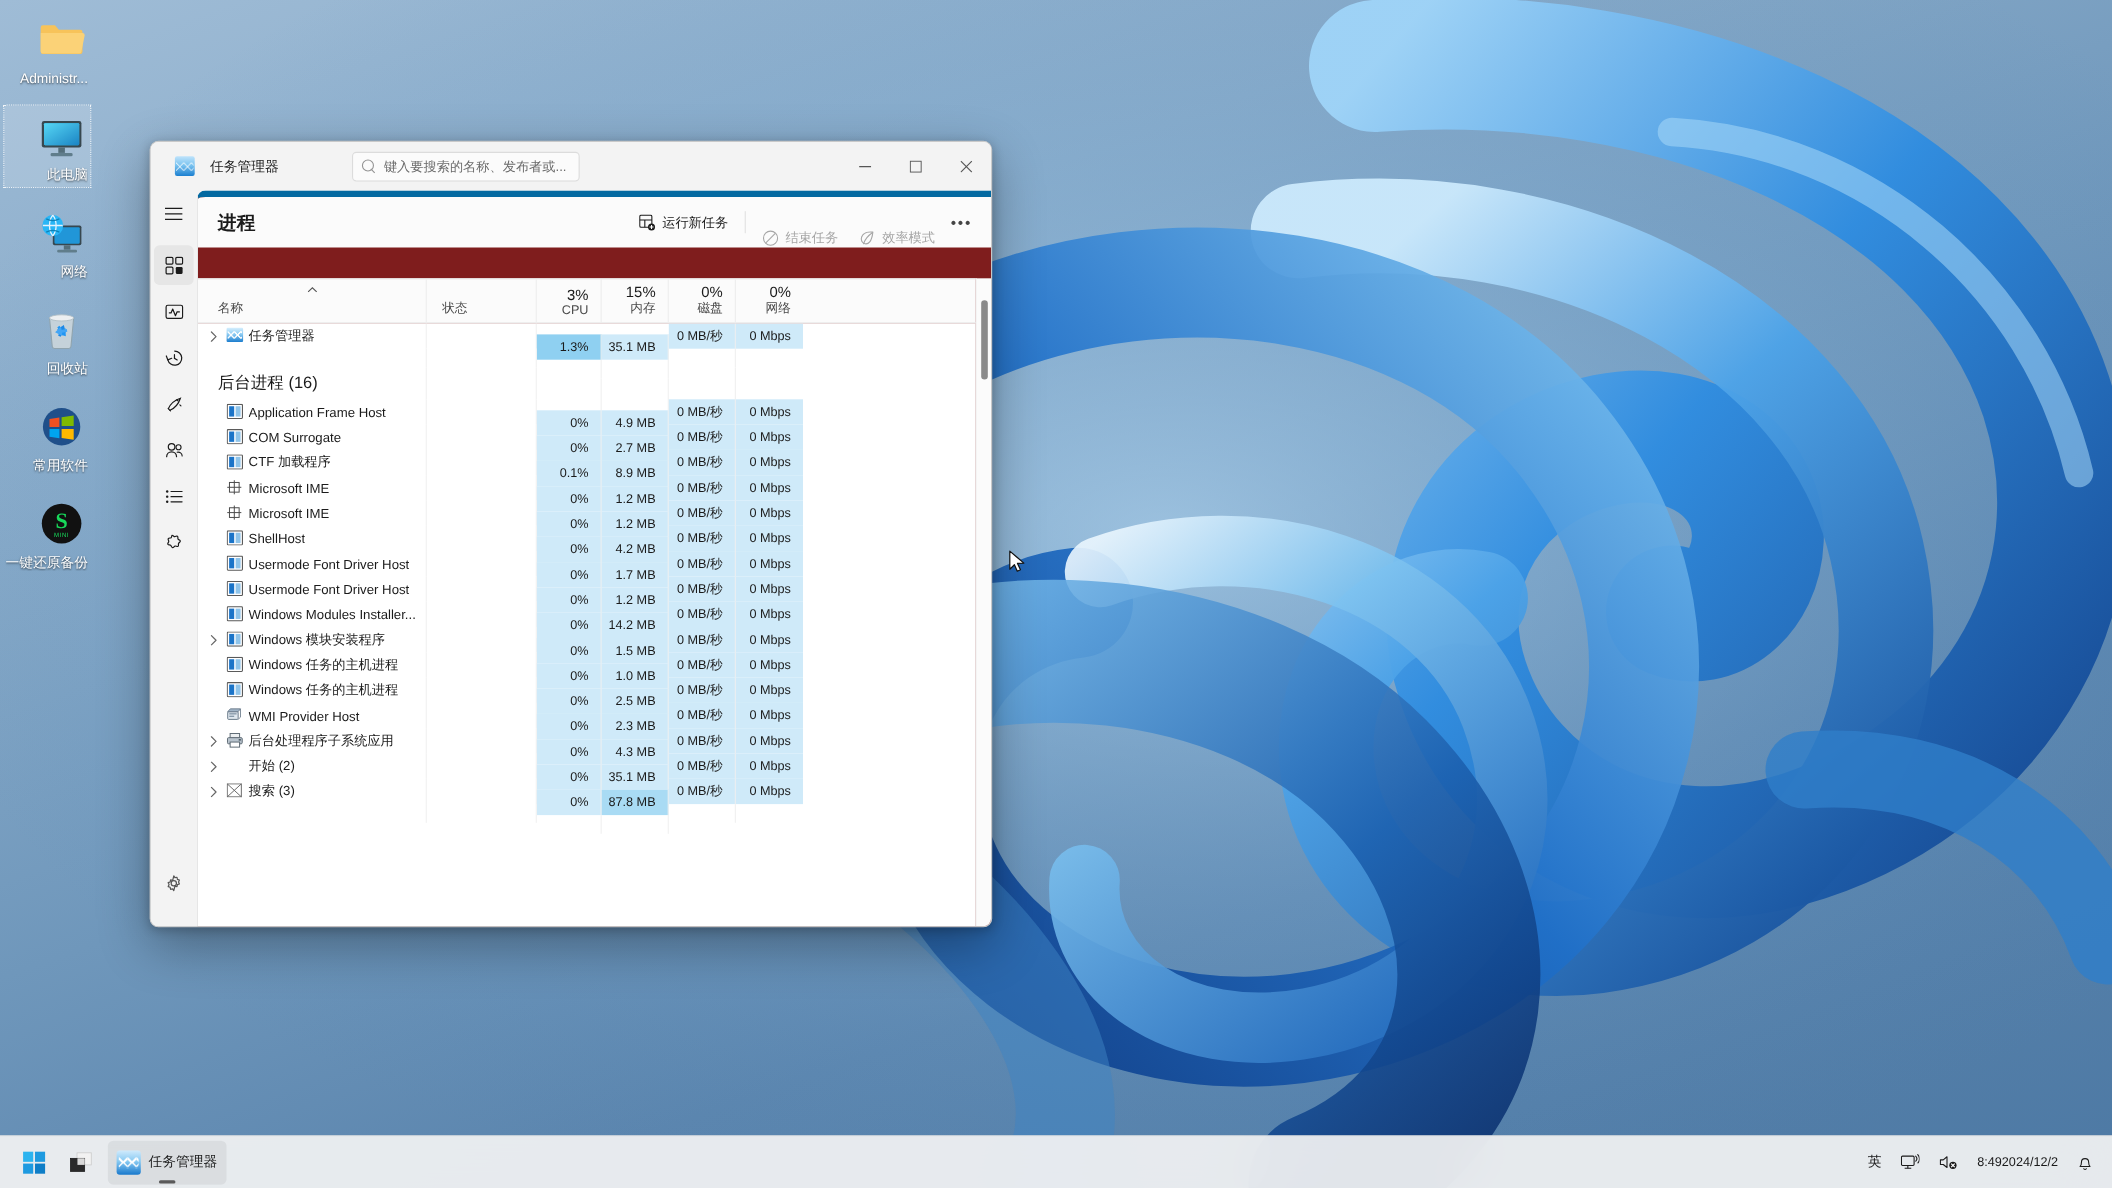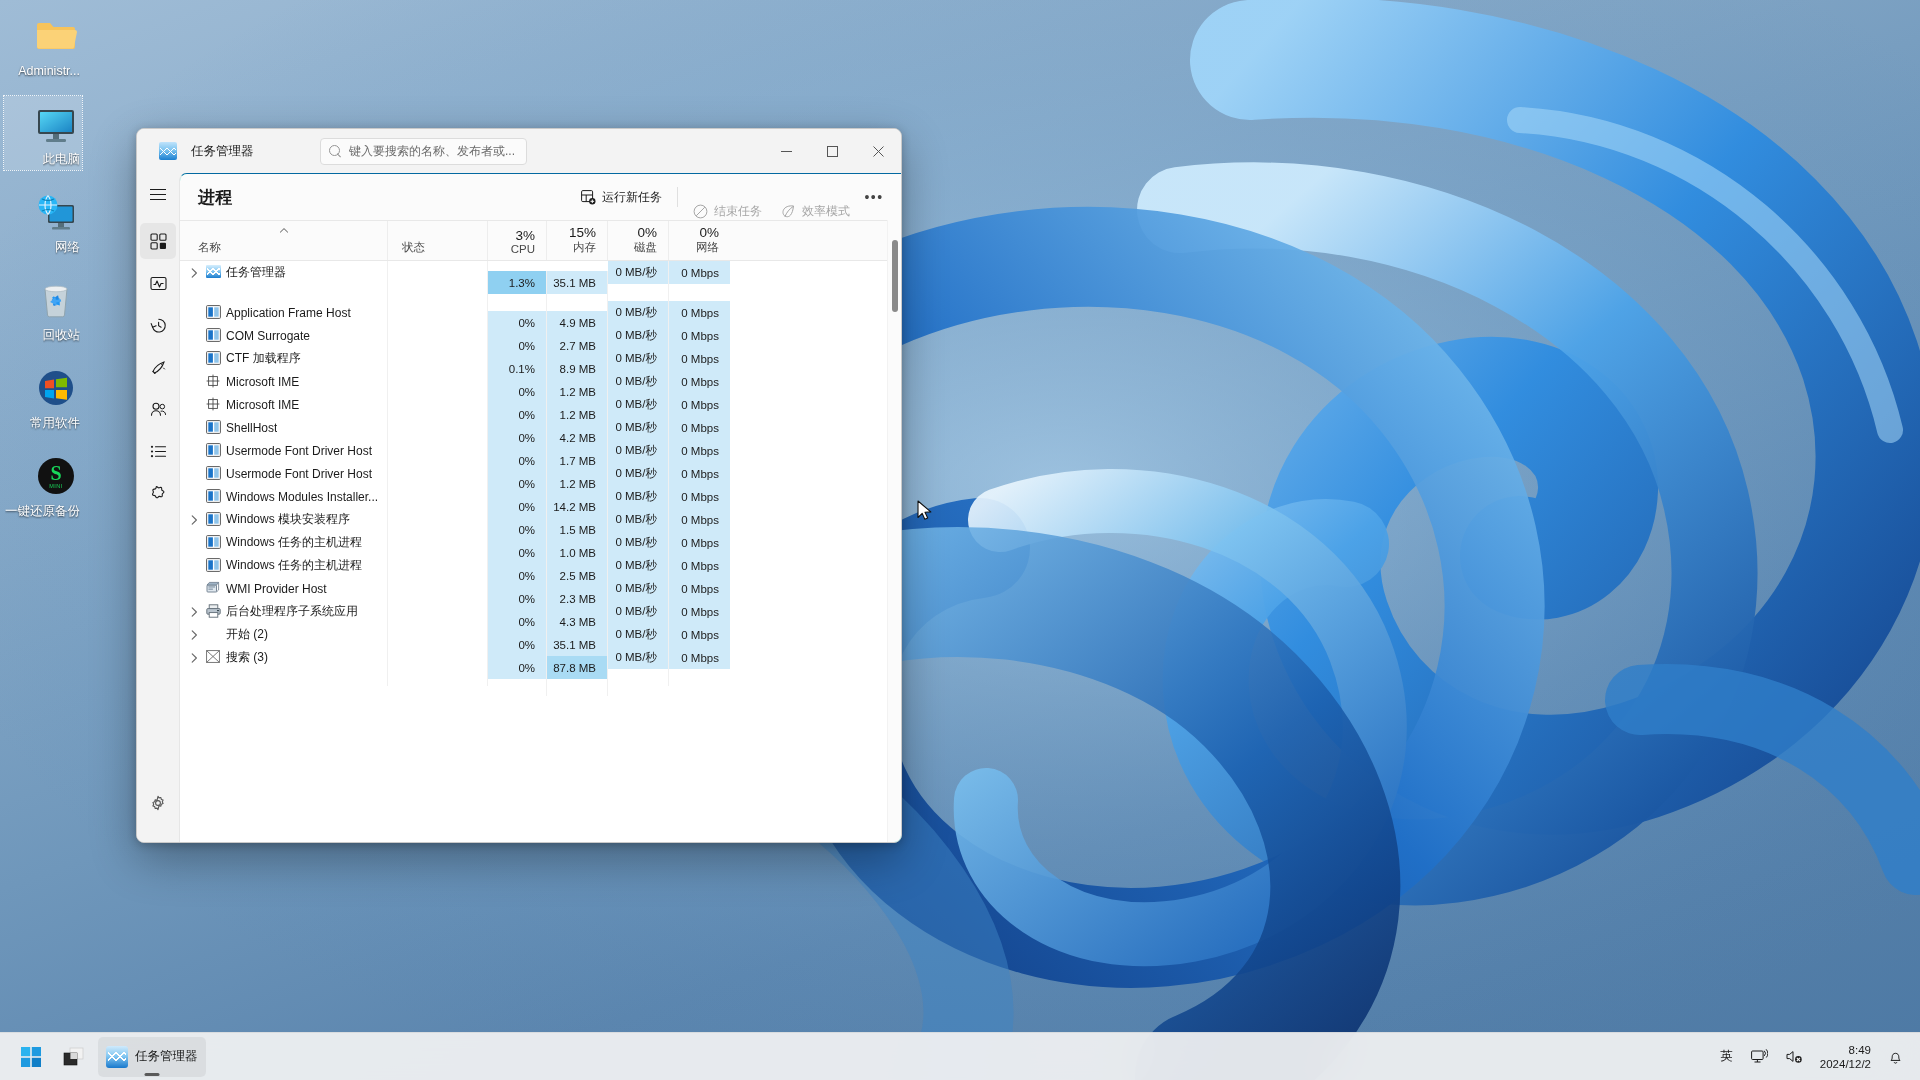--- a/index.html
+++ b/index.html
@@ -93,23 +93,23 @@
   .navbtn.hamburger { margin-bottom:11px; }
   .navbtn.active { background:#e6e6e6; }
   .navbtn.active::before {
     content:""; position:absolute; left:-6px; top:8px; width:3px; height:19px;
     background:#0a64c8; border-radius:2px;
   }
   .navbtn.settings { position:absolute; bottom:15px; }
 
   
   .content {
-    flex:1; min-width:0; background:#5eead4;
-    border-top-left-radius:8px; border-left:1px solid #e6e6e6; border-top:1px solid #0369a1;
-    display:flex; flex-direction:column; overflow:hidden;
+    flex:1; min-width:0; background:#7f1d1d;
+    border-top-left-radius:8px; border-left:1px solid #e6e6e6; border-top:6px solid #0369a1;
+    display:flex; flex-direction:column; overflow:hidden;gap:28px;
   }
   .toolbar {
     height:46px; flex:0 0 46px; display:flex; align-items:center;
     padding:0 12px 0 18px; background:#fbfbfb;
   }
   .page-title { font-size:17px; font-weight:600; color:#1b1b1b; letter-spacing:.3px; }
   .tb-right { margin-left:auto; display:flex; align-items:center; }
   .tb-btn {
     display:flex; align-items:center; gap:6px; height:30px; padding:0 9px;
     border-radius:4px; font-size:12px; color:#1b1b1b; white-space:nowrap;
@@ -194,21 +194,21 @@
   .tb-item.active { background:rgba(0,0,0,.055); }
   .tb-item.active::after {
     content:""; position:absolute; left:50%; bottom:1px; transform:translateX(-50%);
     width:15px; height:3px; background:#5a5a5a; border-radius:2px;
   }
   .tb-item .lbl { font-size:12.5px; color:#1b1b1b; white-space:nowrap; }
 
   .tray { position:absolute; right:10px; display:flex; align-items:center; gap:4px; }
   .tray-item { height:36px; padding:0 7px; display:flex; align-items:center; border-radius:4px;
     font-size:12.5px; color:#1b1b1b; }
-  .clock { display:flex; flex-direction:column; align-items:flex-end; line-height:14px;
+  .clock { display:flex; flex-direction:row; align-items:flex-end; line-height:14px;
     font-size:11.5px; color:#1b1b1b; padding:0 6px; }
 
   
   #cursor { position:absolute; left:917px; top:500px; width:16px; height:22px; pointer-events:none; }
 </style>
 </head>
 <body>
 
 <div id="wallpaper">
   <div class="sky"></div>
@@ -538,20 +538,28 @@
                 <div class="cell c-num c-net h-1">0 Mbps</div>
               </div>
               <div class="row spacer">
                 <div class="cell c-name"></div>
                 <div class="cell c-status"></div>
                 <div class="cell c-num c-cpu"></div>
                 <div class="cell c-num c-mem"></div>
                 <div class="cell c-num c-disk"></div>
                 <div class="cell c-num c-net"></div>
               </div>
+              <div class="row group">
+                <div class="cell c-name">后台进程 (16)</div>
+                <div class="cell c-status"></div>
+                <div class="cell c-num c-cpu"></div>
+                <div class="cell c-num c-mem"></div>
+                <div class="cell c-num c-disk"></div>
+                <div class="cell c-num c-net"></div>
+              </div>
               <div class="row">
                 <div class="cell c-name">
                   <span class="twisty"></span>
                   <span class="picon"><svg width="15" height="14" viewBox="0 0 15 14">
                       <rect x="0.6" y="0.6" width="13.8" height="12.8" rx="0.8" fill="#fff" stroke="#5a5a5a" stroke-width="1"></rect>
                       <rect x="2.3" y="2.3" width="4.6" height="9.4" fill="#1b74c8"></rect>
                       <rect x="8.2" y="2.3" width="4.5" height="9.4" fill="#8fc4ea"></rect>
                     </svg></span>
                   <span class="pname">Application Frame Host</span>
                 </div>

